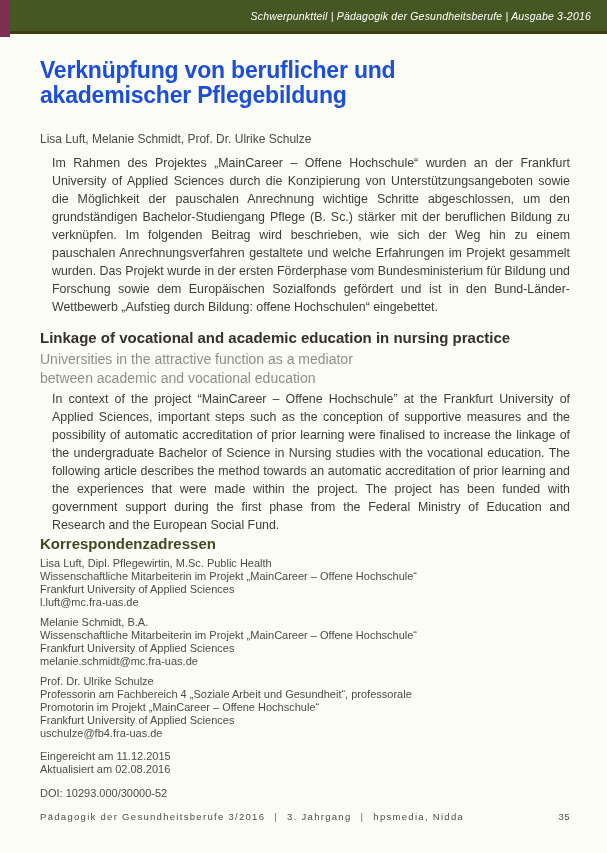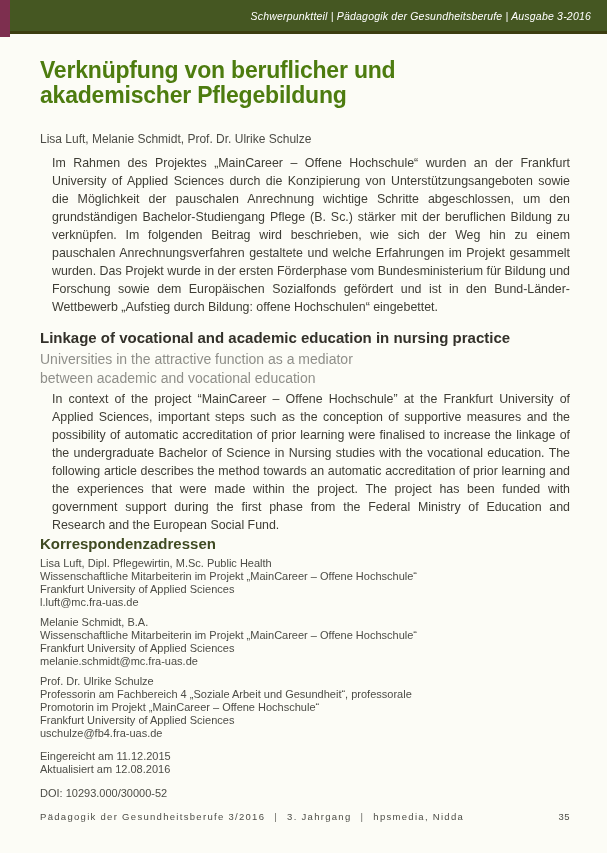--- a/index.html
+++ b/index.html
@@ -37,21 +37,21 @@
 
   
   .content {
     position: absolute; top: 37px; left: 0; right: 0;
     padding: 0 37px 0 40px;
   }
   .title {
     margin: 21px 0 8px 0;
     font-size: 23px; line-height: 25px;
     font-weight: bold;
-    color: #4d7c0f;
+    color: #1d4ed8;
     letter-spacing: -0.2px;
   }
   .subtitle {
     margin-top: 8px;
     font-size: 19.5px; line-height: 24px;
     font-weight: 400;
     color: #8f8f8a;
   }
   .authors {
     margin-top: 24px;
@@ -150,21 +150,21 @@
   <div class="addr-block gap">
     <div class="addr-line">Prof. Dr. Ulrike Schulze</div>
     <div class="addr-line">Professorin am Fachbereich 4 „Soziale Arbeit und Gesundheit“, professorale</div>
     <div class="addr-line">Promotorin im Projekt „MainCareer – Offene Hochschule“</div>
     <div class="addr-line">Frankfurt University of Applied Sciences</div>
     <div class="addr-line">uschulze@fb4.fra-uas.de</div>
   </div>
 
   <div class="dates-block">
     <div class="addr-line">Eingereicht am 11.12.2015</div>
-    <div class="addr-line">Aktualisiert am 12.08.2016</div>
+    <div class="addr-line">Aktualisiert am 02.08.2016</div>
   </div>
 
   <div class="doi-block">
     <div class="addr-line">DOI: 10293.000/30000-52</div>
   </div>
 </div>
 
 <div class="footer">
   <div class="footer-left">
     <span>Pädagogik der Gesundheitsberufe 3/2016</span>

